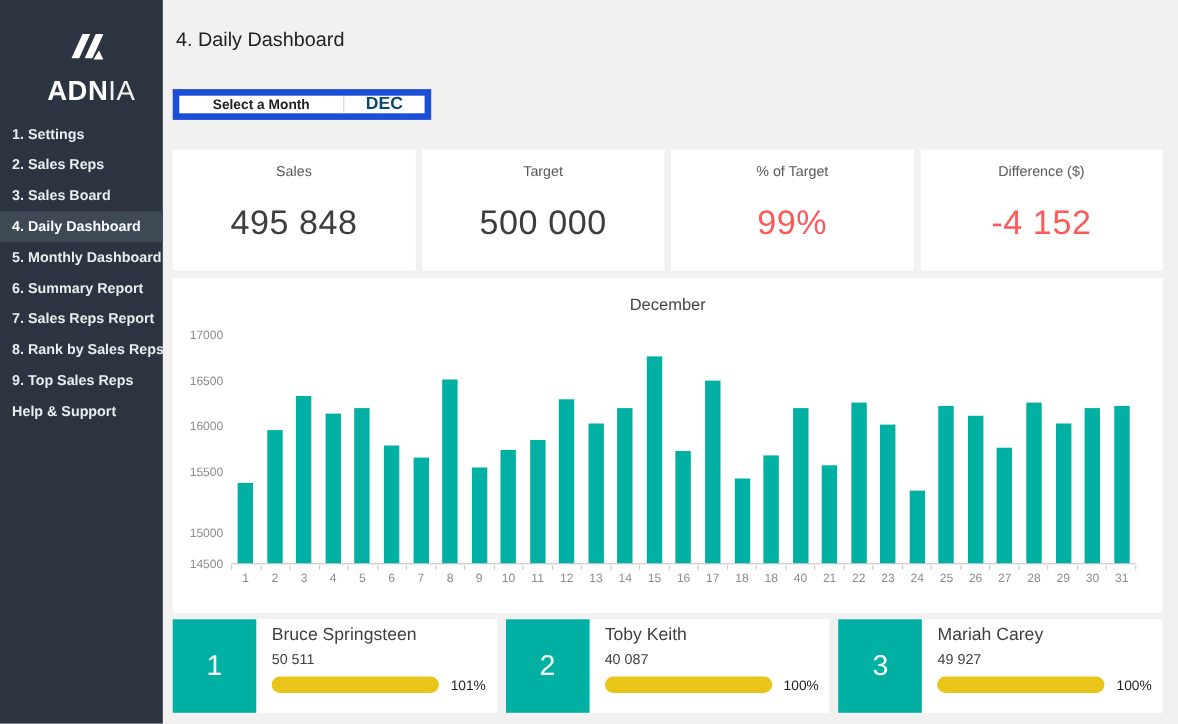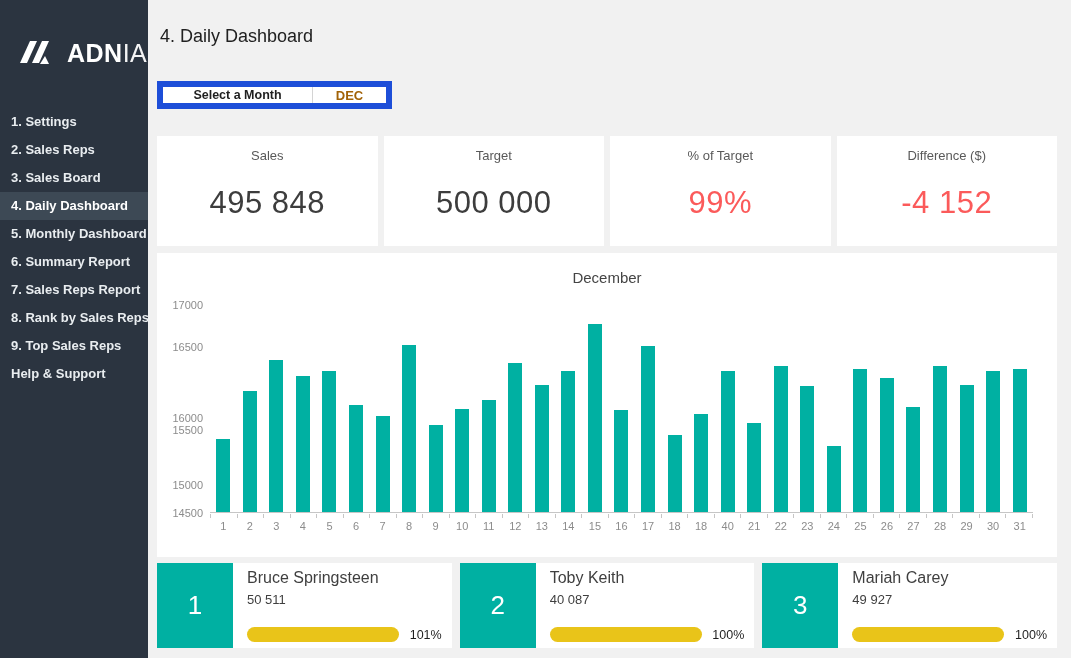--- a/index.html
+++ b/index.html
@@ -1,36 +1,36 @@
 <!DOCTYPE html>
 <html><head>
 <meta charset="utf-8">
 <style>
   * { margin:0; padding:0; box-sizing:border-box; }
   html,body { width:1071px; height:658px; }
   body { font-family:"Liberation Sans","DejaVu Sans",sans-serif; background:#f1f1f1; position:relative; overflow:hidden; }
 
   
   .sidebar { position:absolute; left:0; top:0; width:148px; height:658px; background:#2b3440; z-index:2; }
-  .logo { display:flex; align-items:center; gap:9px; padding:14px 0 0 18px; height:92px; }
+  .logo { display:flex; align-items:center; gap:9px; padding:26px 0 0 18px; height:92px;flex-direction:column; }
   .logo-mark { width:40px; height:34px; flex:0 0 auto; }
   .logo-text { color:#ffffff; font-size:25px; letter-spacing:0.5px; white-space:nowrap; }
   .logo-text .bold { font-weight:700; }
   .logo-text .light { font-weight:400; opacity:0.95; }
   .side-menu { margin-top:16px; }
   .side-item { height:28px; line-height:28px; padding-left:11px; color:#e9edf0; font-size:13px; font-weight:600; cursor:pointer; white-space:nowrap; }
   .side-item.active { background:#3d4955; color:#ffffff; }
 
   
   .main { position:absolute; left:148px; top:0; width:923px; height:658px; }
   .page-title { position:absolute; left:12px; top:26px; font-size:18px; color:#212121; }
 
   .month-selector { position:absolute; left:9px; top:81px; height:28px; display:flex; background:#ffffff; border:6px solid #1d4ed8; }
   .month-label { width:150px; display:flex; align-items:center; justify-content:center; font-size:12.5px; font-weight:700; color:#1f1f1f; border-right:1px solid #d4d4d4; cursor:pointer; }
-  .month-value { width:73px; display:flex; align-items:center; justify-content:center; font-size:13px; font-weight:700; color:#a16207; cursor:pointer; }
+  .month-value { width:73px; display:flex; align-items:center; justify-content:center; font-size:16px; font-weight:700; color:#0c4a6e; cursor:pointer; }
 
   .kpi-row { position:absolute; left:9px; top:136px; width:900px; display:flex; gap:6px; }
   .kpi-card { flex:1; height:110px; background:#ffffff; text-align:center; }
   .kpi-label { margin-top:12px; font-size:13px; color:#595959; }
   .kpi-value { margin-top:22px; font-size:31px; color:#3d3d3d; letter-spacing:0.5px; }
 
   
   .chart-panel { position:absolute; left:9px; top:253px; width:900px; height:304px; background:#ffffff; }
   .chart-title { position:absolute; top:16px; left:0; right:0; text-align:center; font-size:15px; color:#444444; }
   .plot { position:absolute; left:53px; right:24px; top:52px; height:208px; border-bottom:1px solid #c6c6c6; }
@@ -43,21 +43,21 @@
   .xlabel { flex:1; text-align:center; font-size:11px; color:#8c8c8c; }
   .ylabel { position:absolute; left:8px; width:38px; text-align:right; font-size:11px; color:#8c8c8c; }
 
   
   .leader-row { position:absolute; left:9px; top:563px; width:900px; display:flex; gap:8px; }
   .leader-card { flex:1; height:85px; background:#ffffff; display:flex; }
   .rank-box { width:76px; background:#00b0a2; color:#ffffff; display:flex; align-items:center; justify-content:center; font-size:26px; }
   .leader-body { flex:1; padding:6px 10px 0 14px; }
   .leader-name { font-size:16px; color:#3f3f3f; }
   .leader-value { font-size:13px; color:#3f3f3f; margin-top:5px; }
-  .progress-row { display:flex; align-items:center; justify-content:space-between; margin-top:20px;text-align:right; }
+  .progress-row { display:flex; align-items:center; justify-content:space-between; margin-top:8px;text-align:right; }
   .progress-track { width:152px; height:15px; }
   .progress-fill { height:15px; background:#e9c419; border-radius:8px; }
   .percent { font-size:12.5px; color:#1f1f1f; }
 </style>
 </head>
 <body>
 
 <div class="sidebar">
   <div class="logo">
     <svg class="logo-mark" viewBox="0 0 40 34">
@@ -269,21 +269,21 @@
         <div class="xlabel">25</div>
         <div class="xlabel">26</div>
         <div class="xlabel">27</div>
         <div class="xlabel">28</div>
         <div class="xlabel">29</div>
         <div class="xlabel">30</div>
         <div class="xlabel">31</div>
       </div>
   <div class="ylabel" style="top: 46px;">17000</div>
       <div class="ylabel" style="top: 87.6px;">16500</div>
-      <div class="ylabel" style="top: 129.2px; margin-top: 30px;">16000</div>
+      <div class="ylabel" style="top: 129.2px;">16000</div>
       <div class="ylabel" style="top: 170.8px;">15500</div>
       <div class="ylabel" style="top: 226px;">15000</div>
       <div class="ylabel" style="top: 254px;">14500</div>
     </div>
 
   <div class="leader-row" id="leader-row">
       <div class="leader-card">
         <div class="rank-box" style="background: rgb(0, 176, 162);">1</div>
         <div class="leader-body">
           <div class="leader-name">Bruce Springsteen</div>

